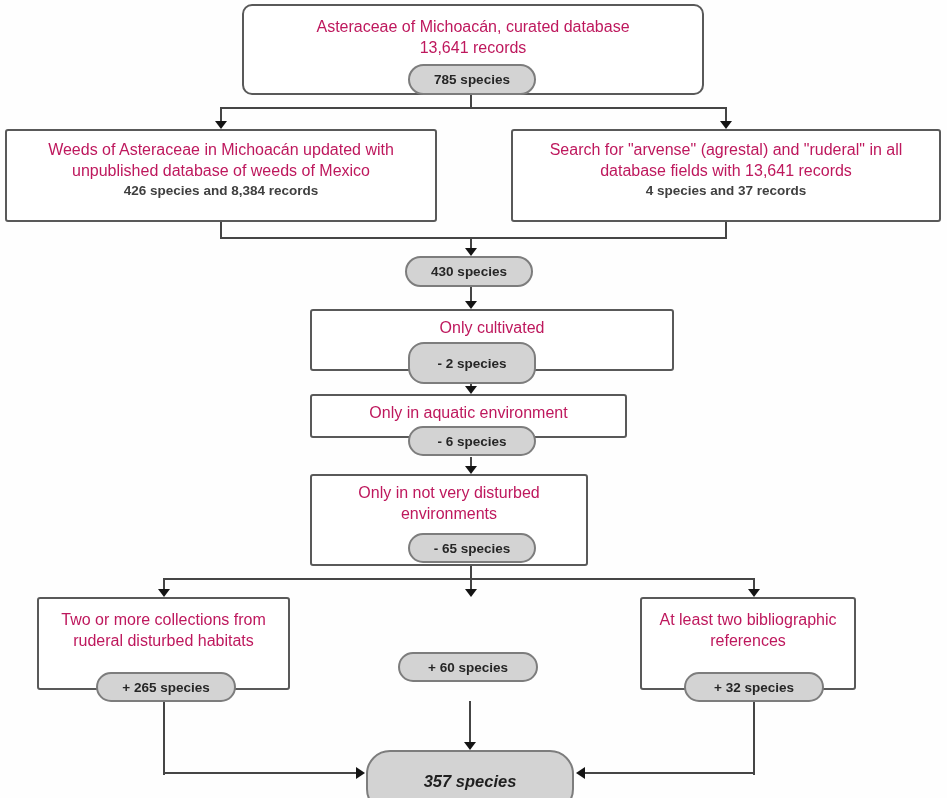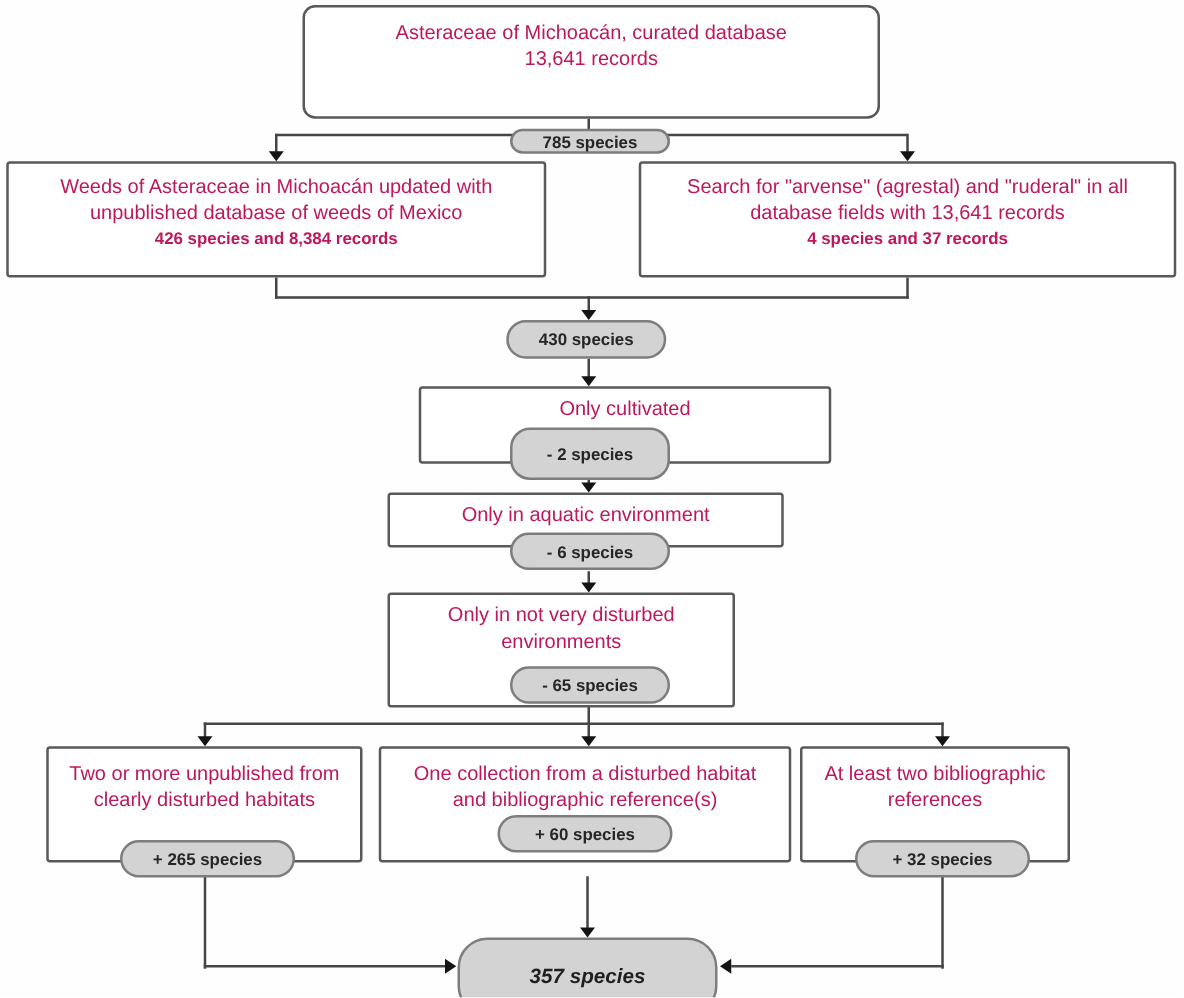--- a/index.html
+++ b/index.html
@@ -5,21 +5,21 @@
   html,body{margin:0;padding:0;background:#fff;}
   #stage{
     position:relative;width:947px;height:798px;background:#fefefe;overflow:hidden;
     font-family:"Liberation Sans", sans-serif;color:#3d3d3d;
   }
   .box{
     position:absolute;background:#ffffff;border:2px solid #595959;border-radius:3px;
     box-sizing:border-box;text-align:center;display:block;
   }
   .box .title{font-size:16px;line-height:1.32;color:#be185d;}
-  .box .stats{font-size:13.5px;font-weight:bold;margin-top:2px;color:#be185d;}
+  .box .stats{font-size:13.5px;font-weight:bold;margin-top:2px;color:#404040;}
   .rounded{border-radius:10px;}
   .pill{
     position:absolute;background:#d3d3d3;border:2px solid #7d7d7d;border-radius:16px;
     box-sizing:border-box;display:flex;align-items:center;justify-content:center;
     font-size:13.5px;font-weight:bold;color:#262626;white-space:nowrap;
   }
   .pill.final{border-radius:24px;font-size:16.5px;color:#1f1f1f;}
   .vline,.hline{position:absolute;background:#454545;}
   .vline{width:2px;}
   .hline{height:2px;}
@@ -80,56 +80,53 @@
     <div class="arr left" style="left:576px;top:767px;"></div>
 
     <div class="vline" style="left:469px;top:701px;height:42px;"></div>
     <div class="arr down" style="left:464px;top:742px;"></div>
   </div>
 
   <div class="box rounded pad-top10" style="left:242px;top:4px;width:462px;height:91px;">
     <div class="title">Asteraceae of Michoacán, curated database</div>
     <div class="title">13,641 records</div>
   </div>
-  <div class="pill" style="left:408px;top:64px;width:128px;height:20px;margin-top:39px;">785 species</div>
+  <div class="pill" style="left:408px;top:64px;width:128px;height:31px;">785 species</div>
 
   <div class="box pad-top8" style="left:5px;top:129px;width:432px;height:93px;">
     <div class="title">Weeds of Asteraceae in Michoacán updated with unpublished database of weeds of Mexico</div>
     <div class="stats">426 species and 8,384 records</div>
   </div>
   <div class="box pad-side10" style="left:511px;top:129px;width:430px;height:93px;">
     <div class="title">Search for "arvense" (agrestal) and "ruderal" in all database fields with 13,641 records</div>
     <div class="stats">4 species and 37 records</div>
   </div>
 
   <div class="pill" style="left:405px;top:256px;width:128px;height:31px;">430 species</div>
 
-  <div class="box pad-top6" style="left:310px;top:309px;width:330px;height:62px;margin-left:25px;">
+  <div class="box pad-top6" style="left:310px;top:309px;width:364px;height:62px;">
     <div class="title">Only cultivated</div>
   </div>
   <div class="pill" style="left:408px;top:342px;width:128px;height:42px;">- 2 species</div>
 
   <div class="box pad-top6" style="left:310px;top:394px;width:317px;height:44px;">
     <div class="title">Only in aquatic environment</div>
   </div>
   <div class="pill" style="left:408px;top:426px;width:128px;height:30px;">- 6 species</div>
 
   <div class="box pad-top6" style="left:310px;top:474px;width:278px;height:92px;">
     <div class="title">Only in not very disturbed environments</div>
   </div>
   <div class="pill" style="left:408px;top:533px;width:128px;height:30px;">- 65 species</div>
 
   <div class="box pad-top10" style="left:37px;top:597px;width:253px;height:93px;">
-    <div class="title">Two or more unpublished from clearly disturbed habitats</div>
+    <div class="title">Two or more collections from ruderal disturbed habitats</div>
   </div>
   <div class="pill" style="left:96px;top:672px;width:140px;height:30px;">+ 265 species</div>
 
-  <div class="box pad-mid" style="left:303px;top:597px;width:330px;height:93px;">
-    <div class="title">One collection from a disturbed habitat and bibliographic reference(s)</div>
-  </div>
   <div class="pill" style="left:398px;top:652px;width:140px;height:30px;">+ 60 species</div>
 
   <div class="box pad-top10" style="left:640px;top:597px;width:216px;height:93px;">
     <div class="title">At least two bibliographic references</div>
   </div>
   <div class="pill" style="left:684px;top:672px;width:140px;height:30px;">+ 32 species</div>
 
   <div class="pill final" style="left:366px;top:750px;width:208px;height:63px;font-style:italic;">357 species</div>
 
 </div>

